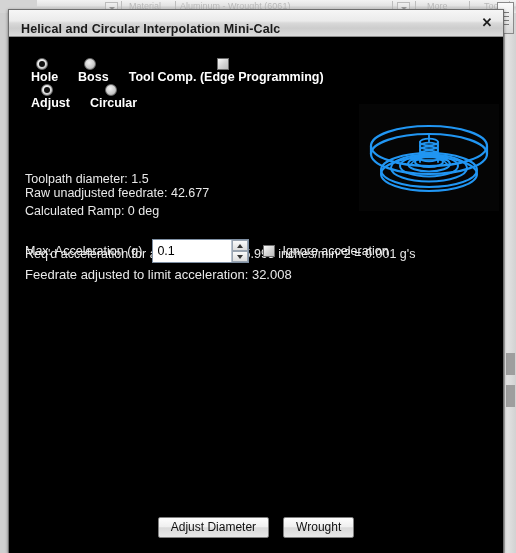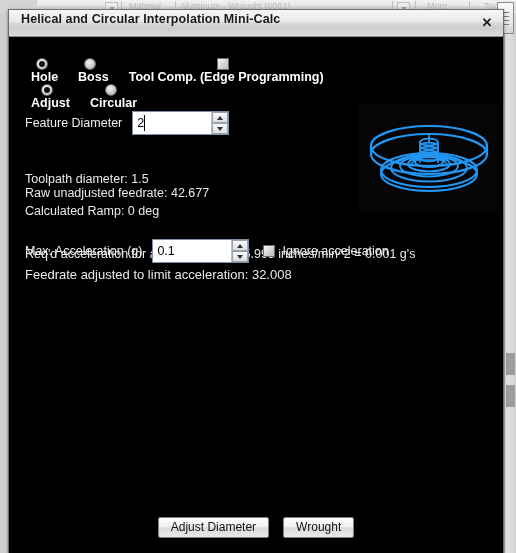--- a/index.html
+++ b/index.html
@@ -110,21 +110,21 @@
   #titlebar {
     position: relative;
     height: 27px;
     background: linear-gradient(to bottom, #f6f6f6 0%, #ebebeb 42%, #d9d9d9 50%, #cdcdcd 70%, #dcdcdc 100%);
     border-bottom: 1px solid #8e8e8e;
     box-sizing: border-box;
   }
   #title-text {
     position: absolute;
     left: 12px;
-    top: 2px;
+    top: 12px;
     font-size: 12.5px;
     font-weight: bold;
     color: #1a1a1a;
     letter-spacing: 0.1px;
   }
   #close-btn {
     position: absolute;
     right: 8px;
     top: 5px;
     width: 16px; height: 16px;
@@ -413,34 +413,20 @@
       <div class="opt">
         <span class="radio checked"></span>
         <span class="opt-label">Adjust</span>
       </div>
       <div class="opt">
         <span class="radio unchecked"></span>
         <span class="opt-label">Circular</span>
       </div>
     </div>
 
-    <div id="row-diameter">
-      <span class="field-label">Feature Diameter</span>
-      <span class="spinner">
-        <span class="sp-input caret" placeholder="">2</span>
-        <span class="sp-btns">
-          <span class="sp-btn up">
-              <span class="arw"></span>
-            </span>
-          <span class="sp-btn down">
-              <span class="arw"></span>
-            </span>
-        </span>
-      </span>
-    </div>
 
     <div class="info-line" id="info-0">Toolpath diameter: 1.5</div>
     <div class="info-line" id="info-1">Raw unadjusted feedrate: 42.677</div>
     <div class="info-line" id="info-2">Calculated Ramp: 0 deg</div>
 
     <div class="info-line" id="info-accel">Req'd acceleration for adj feedrate: 1365.995 inches/min^2 = 0.001 g's</div>
 
     <div id="row-accel">
       <span class="field-label">Max. Acceleration (g)</span>
       <span class="spinner">

